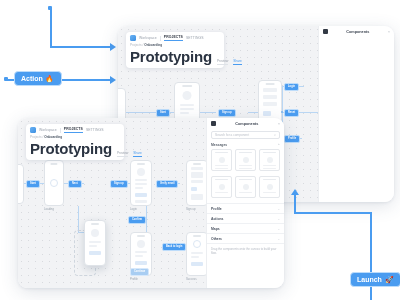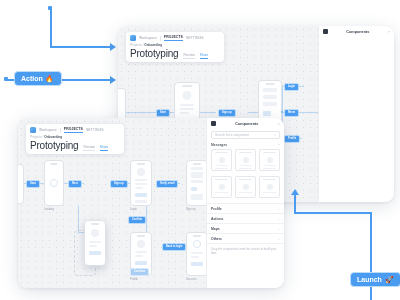--- a/index.html
+++ b/index.html
@@ -70,21 +70,21 @@
     width: 6px; height: 6px; border-radius: 1.5px;
     background: linear-gradient(135deg,#6bb3f5,#3d8fe0);
     flex: none;
   }
   .mini { color: #99a0ab; font-size: 3.4px; letter-spacing: .1px; white-space: nowrap; }
   .mini.dark { color: #2e3440; font-weight: bold; border-bottom: 1px solid #4a9cf0; padding-bottom: .5px; }
   .divider-v { width: 1px; height: 5px; background: #e2e5ea; }
   .crumb { color: #aeb4bd; font-size: 3.2px; margin-top: 2px; white-space: nowrap; }
   .crumb b { color: #4a5563; }
   .hdr-row3 { display: flex; align-items: flex-end; gap: 5px; margin-top: 1px; }
-  .title-big { font-size: 10px; color: #2b3442; font-weight: normal; letter-spacing: -.2px; }
+  .title-big { font-size: 15px; color: #2b3442; font-weight: bold; letter-spacing: -.2px; }
   .pillbtn { font-size: 3.2px; color: #9aa1ab; border-bottom: 1px solid #dfe3e8; padding-bottom: 1px; white-space: nowrap; }
   .pillbtn.accent { color: #4a9cf0; border-bottom-color: #4a9cf0; }
 
   
   .side-panel {
     position: absolute; top: 0; right: 0; bottom: 0;
     background: #fff;
     border-left: 1px solid #eceef1;
   }
   .sp-head { display: flex; align-items: center; gap: 3px; padding: 3px 4px; }

